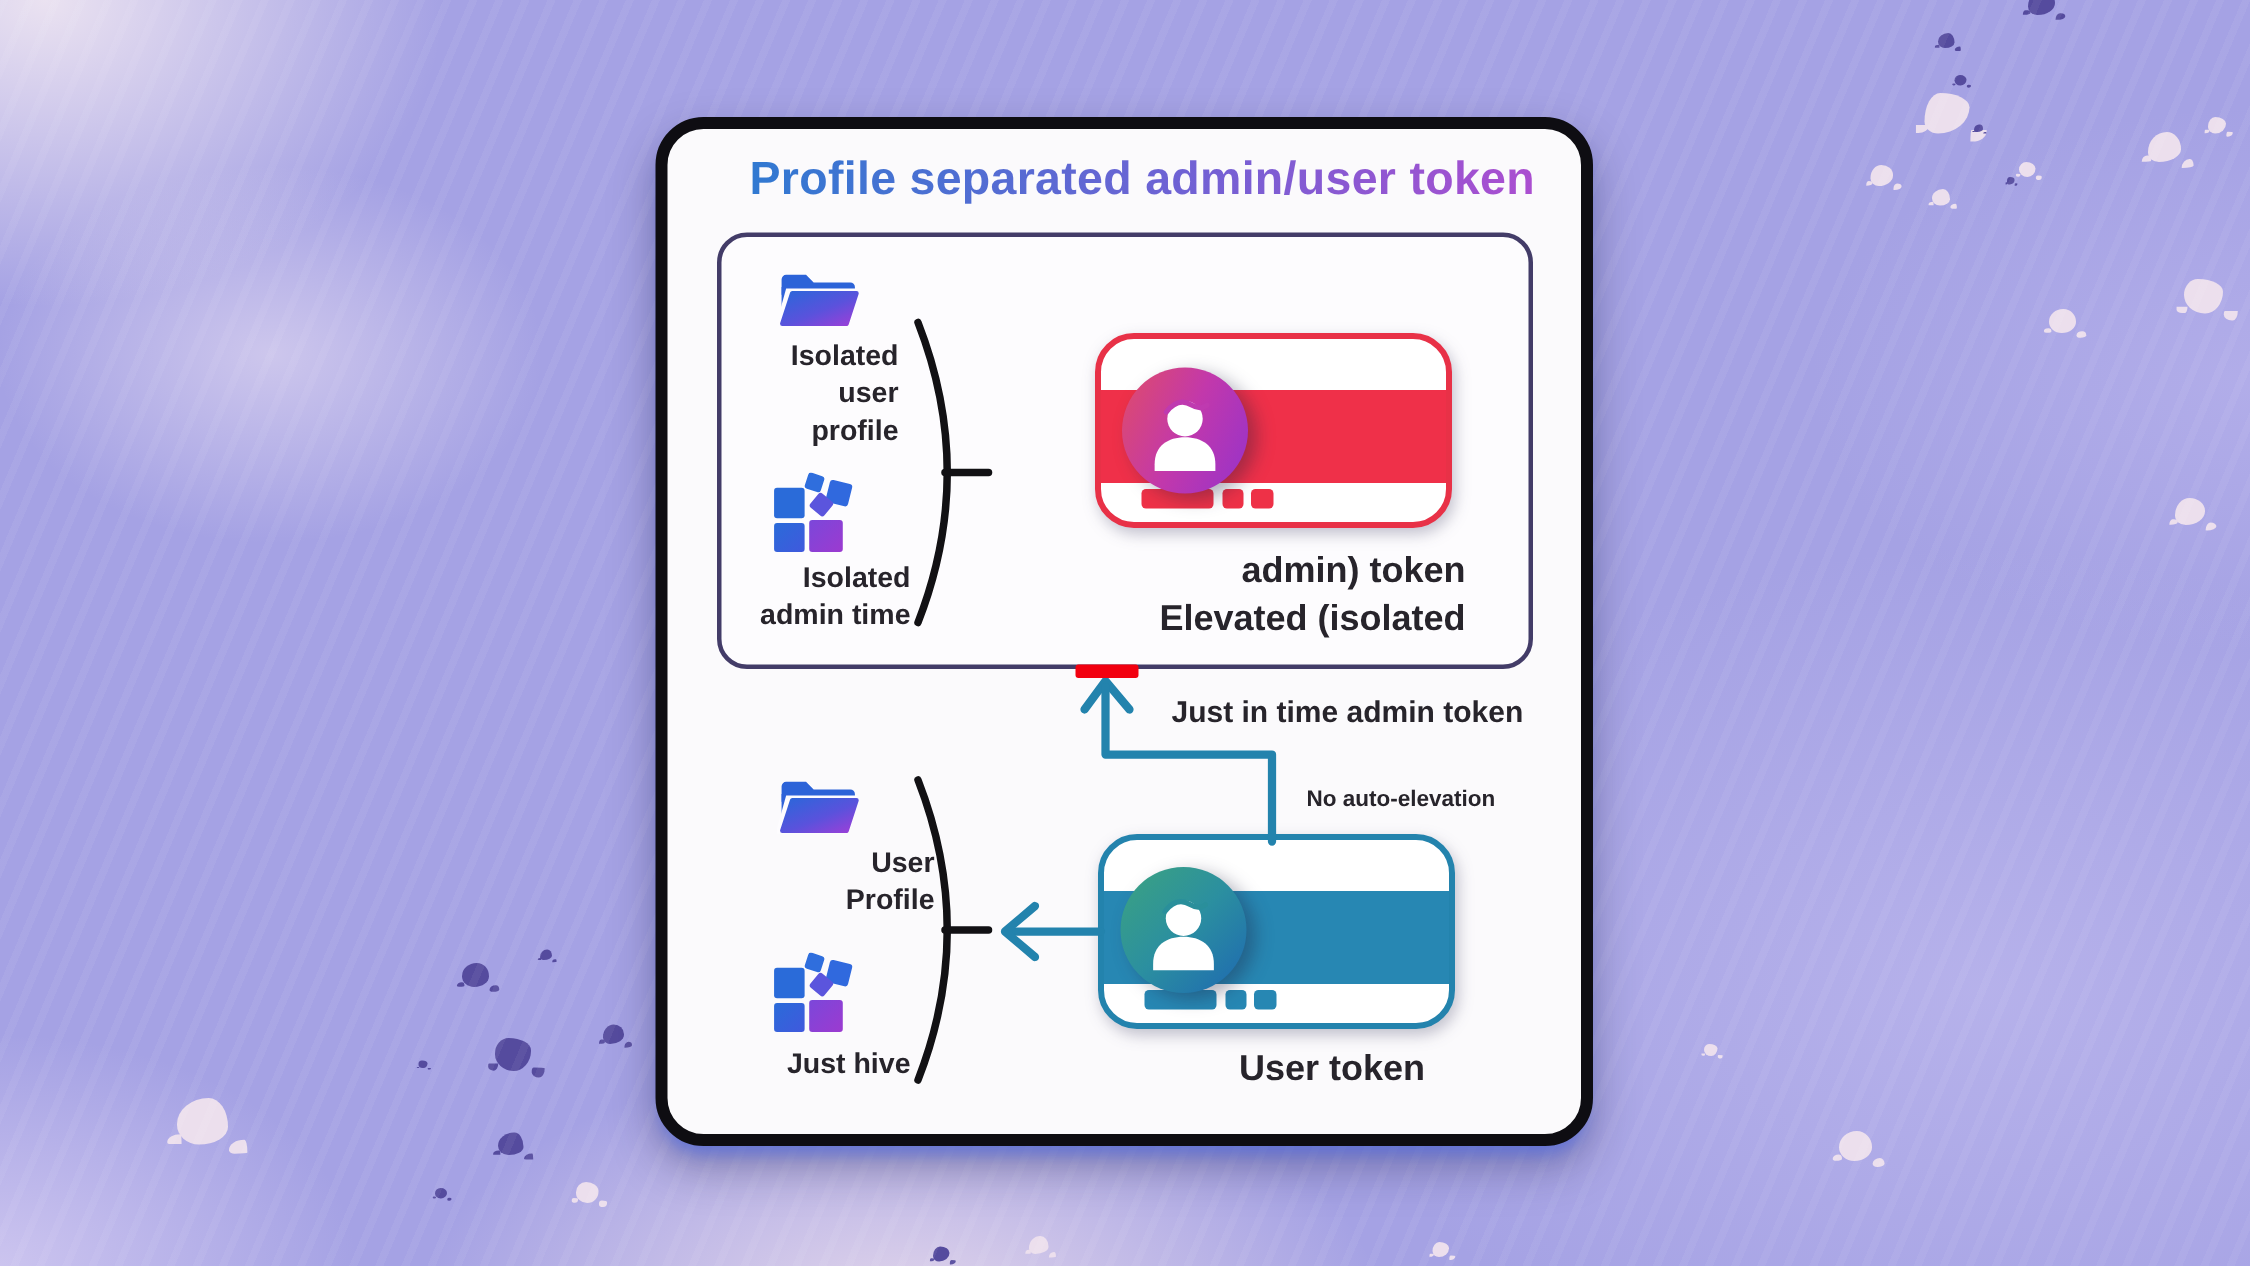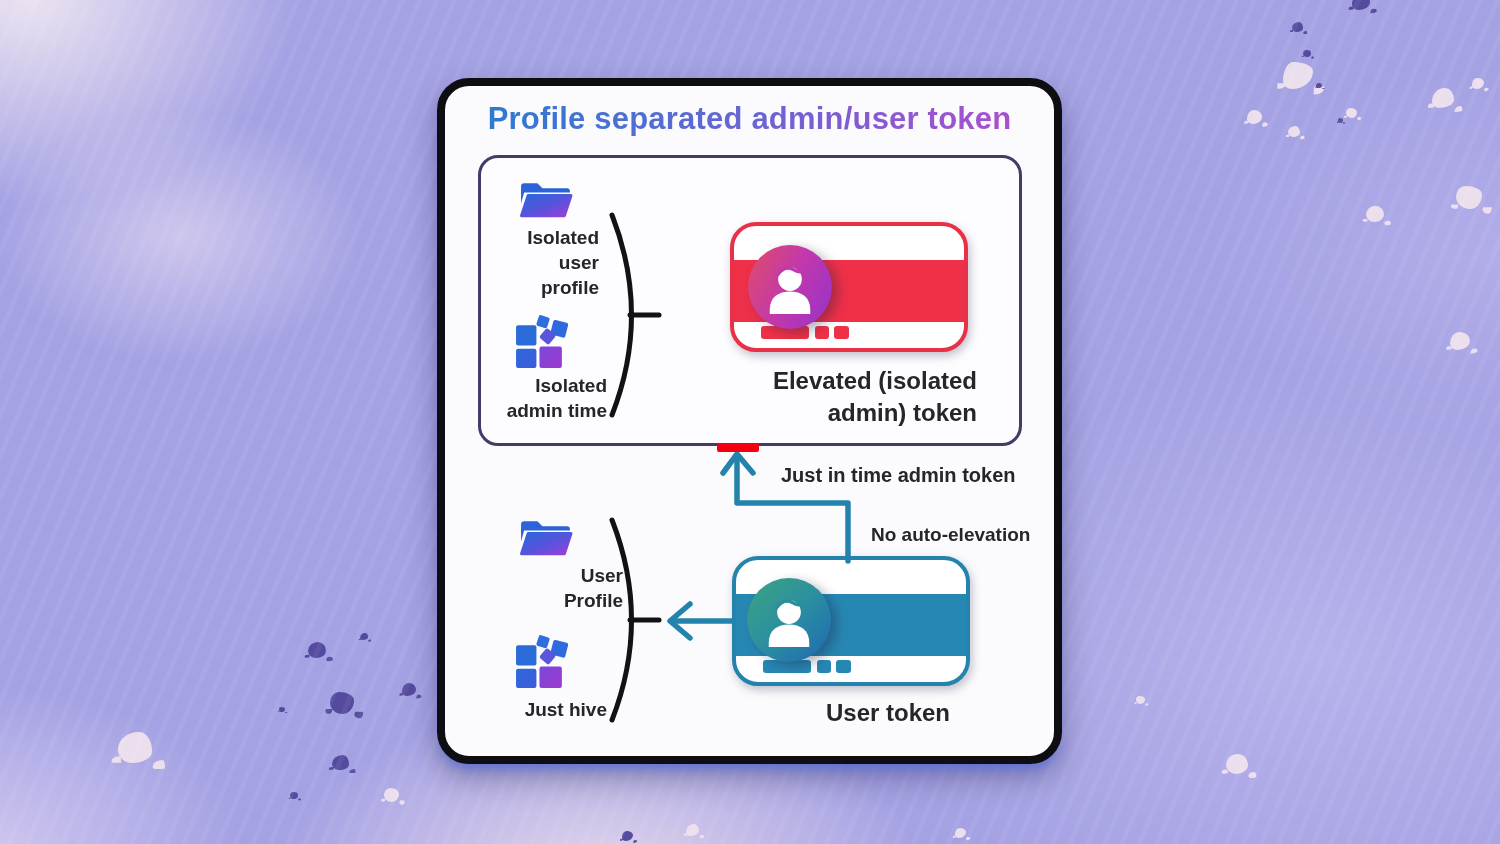--- a/index.html
+++ b/index.html
@@ -24,21 +24,21 @@
   .panel{
     position:absolute;left:437px;top:78px;width:625px;height:686px;box-sizing:border-box;
     background:#fbfafc;border:8px solid #0e0d12;border-radius:32px;
     box-shadow:0 9px 10px -4px rgba(85,110,230,.65), 0 14px 30px rgba(30,30,70,.35);
     z-index:5;
   }
   .title{
     position:absolute;left:437px;top:101px;width:625px;text-align:center;z-index:8;
     font-size:31px;font-weight:700;letter-spacing:.2px;
     background:linear-gradient(90deg,#2e7ad1 8%,#6f62d4 55%,#ab4ed0 92%);
-    -webkit-background-clip:text;background-clip:text;color:transparent;
+    -webkit-background-clip:text;background-clip:text;color:transparent;padding-left:12px;
   }
   .admin-box{
     position:absolute;left:478px;top:155px;width:544px;height:291px;box-sizing:border-box;
     border:3px solid #433c68;border-radius:20px;background:#fdfcfe;z-index:6;
   }
   .lbl{position:absolute;z-index:8;color:#27242b;font-weight:700;text-align:right;}
   .lbl .ln{display:block;}
   .iconbox{position:absolute;z-index:8;}
 
   
@@ -166,33 +166,33 @@
     <div class="dash d3"></div>
   </div>
   <div class="avatar admin" style="left:748px;top:245px;">
     <svg width="54" height="54" viewBox="0 0 48 48">
       <circle cx="24" cy="17" r="10.5" fill="#fff"></circle>
       <path d="M13 13 Q20 4 28 9 Q33 12 37 9" fill="none" stroke="#bf3ab0" stroke-width="3" stroke-linecap="round"></path>
       <path d="M6 48 v-4 c0 -11 8 -16 18 -16 c10 0 18 5 18 16 v4 z" fill="#fff"></path>
     </svg>
   </div>
   <div class="lbl" style="left:717px;top:365px;width:260px;font-size:24px;line-height:32px;">
+    <span class="ln">admin) token</span>
     <span class="ln">Elevated (isolated</span>
-    <span class="ln">admin) token</span>
   </div>
 
   <div class="redbar"></div>
   <div class="conn" style="left:713px;top:449px;">
     <svg width="145" height="115" viewBox="0 0 145 115">
       <polyline points="10,24 24,5 40,24" fill="none" stroke="#2383ad" stroke-width="5.5" stroke-linecap="round" stroke-linejoin="round"></polyline>
       <path d="M24 9 V54 H135 V112" fill="none" stroke="#2383ad" stroke-width="5.5" stroke-linecap="round" stroke-linejoin="round"></path>
     </svg>
   </div>
   <div class="lbl" style="left:781px;top:464px;font-size:20px;white-space:nowrap;text-align:left;">Just in time admin token</div>
-  <div class="lbl" style="left:871px;top:524px;font-size:19px;white-space:nowrap;text-align:left;">No auto-elevation</div>
+  <div class="lbl" style="left:871px;top:524px;font-size:15px;white-space:nowrap;text-align:left;">No auto-elevation</div>
 
   <div class="iconbox" style="left:518px;top:515px;">
     <svg width="55" height="41" viewBox="0 0 54 40">
       <defs>
         <linearGradient id="fg2" x1="0" y1="0" x2="1" y2="1">
           <stop offset="0" stop-color="#2c66da"></stop>
             <stop offset=".55" stop-color="#5a52dc"></stop>
             <stop offset="1" stop-color="#9b3fd8"></stop>
         </linearGradient>
       </defs>

